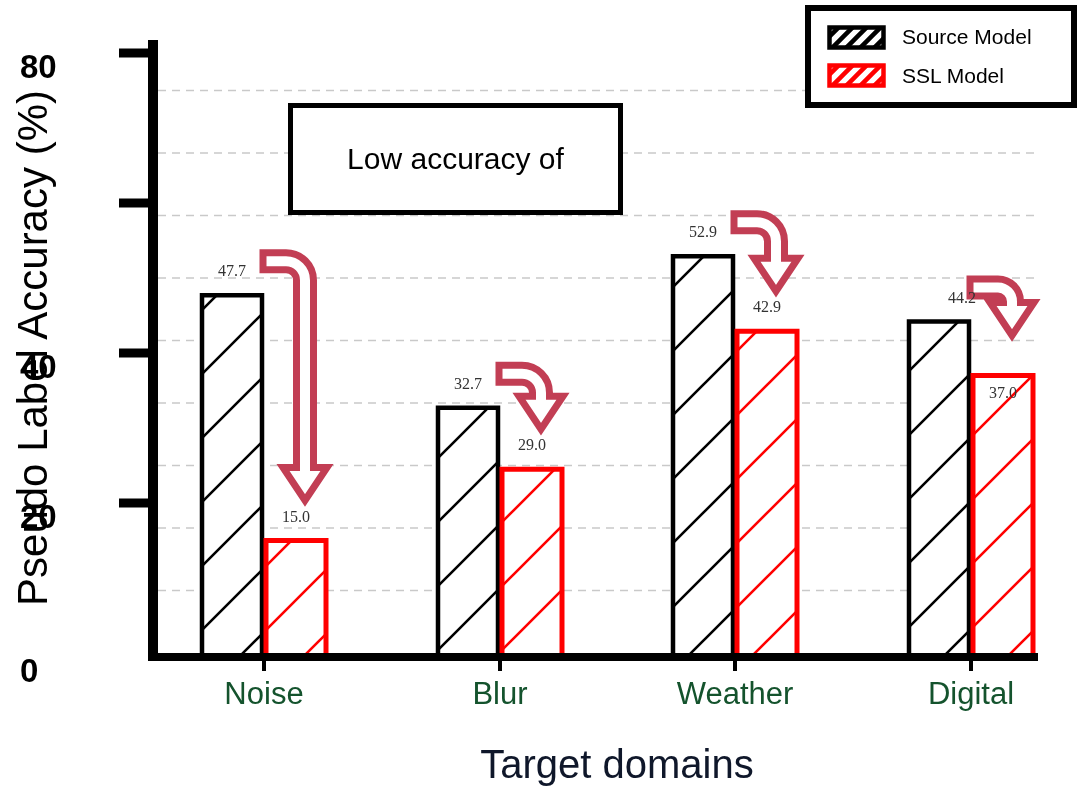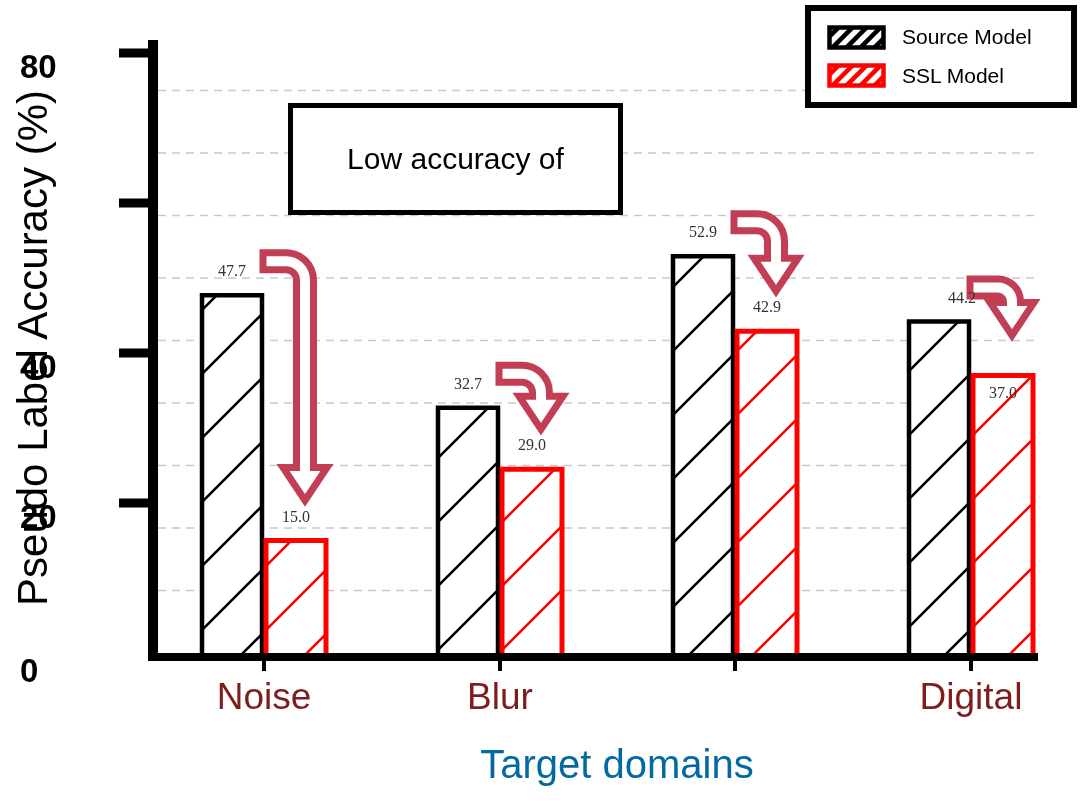--- a/index.html
+++ b/index.html
@@ -21,38 +21,38 @@
     transform: translate(-50%, -50%) rotate(-90deg);
     font-size: 42px;
     color: #000;
     white-space: nowrap;
   }
   .x-axis-title {
     position: absolute;
     left: 617px; top: 742px;
     transform: translateX(-50%);
     font-size: 40px;
-    color: #0369a1;
+    color: #0f172a;
     white-space: nowrap;
   }
   .y-tick-label {
     position: absolute;
     left: 20px; width: 92px; height: 42px;
     line-height: 42px;
     text-align: left;
     font-size: 33px;
     font-weight: bold;
     color: #000;
   }
   .category-label {
     position: absolute;
     transform: translateX(-50%);
     top: 676px;
-    font-size: 37px;
-    color: #7f1d1d;
+    font-size: 31px;
+    color: #14532d;
     white-space: nowrap;
   }
   .value-label {
     position: absolute;
     transform: translateX(-50%);
     font-family: Liberation Serif, serif;
     font-size: 16px;
     color: #333333;
     white-space: nowrap;
   }
@@ -147,20 +147,21 @@
       <div class="value-label" style="left: 296px; top: 507.5px; color: rgb(51, 51, 51);">15.0</div>
       <div class="value-label" style="left: 532px; top: 436.25px; color: rgb(51, 51, 51);">29.0</div>
       <div class="value-label" style="left: 767px; top: 298.25px; color: rgb(51, 51, 51);">42.9</div>
       <div class="value-label" style="left: 1003px; top: 342.5px; color: rgb(51, 51, 51); margin-top: 41px;">37.0</div>
       <div class="y-tick-label" style="top: 650px;">0</div>
       <div class="y-tick-label" style="top: 496px;">20</div>
       <div class="y-tick-label" style="top: 346px;">40</div>
       <div class="y-tick-label" style="top: 46px;">80</div>
       <div class="category-label" style="left: 264px;">Noise</div>
       <div class="category-label" style="left: 500px;">Blur</div>
+      <div class="category-label" style="left: 735px;">Weather</div>
       <div class="category-label" style="left: 971px;">Digital</div>
     </div>
 
   <div class="annotation-box">
     <div>Low accuracy of</div>
   </div>
 
   <div class="legend">
     <div class="legend-item">
       <svg width="59" height="25">

